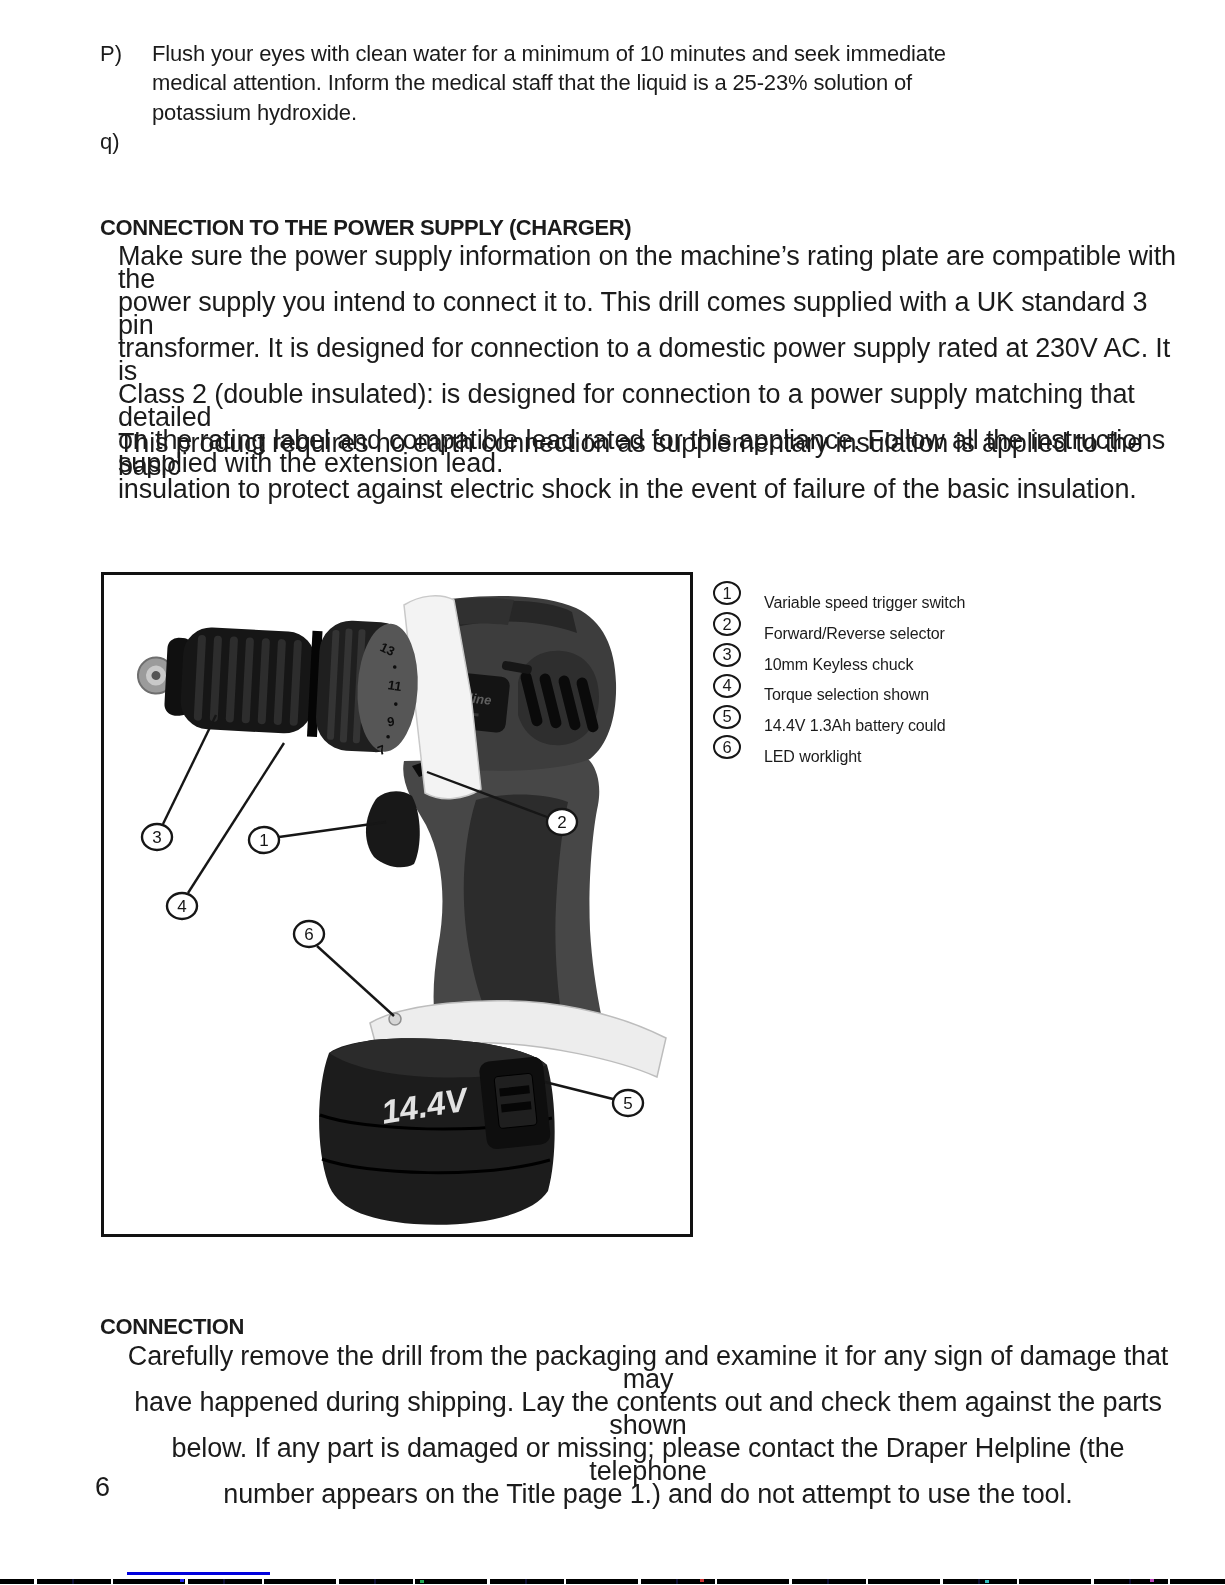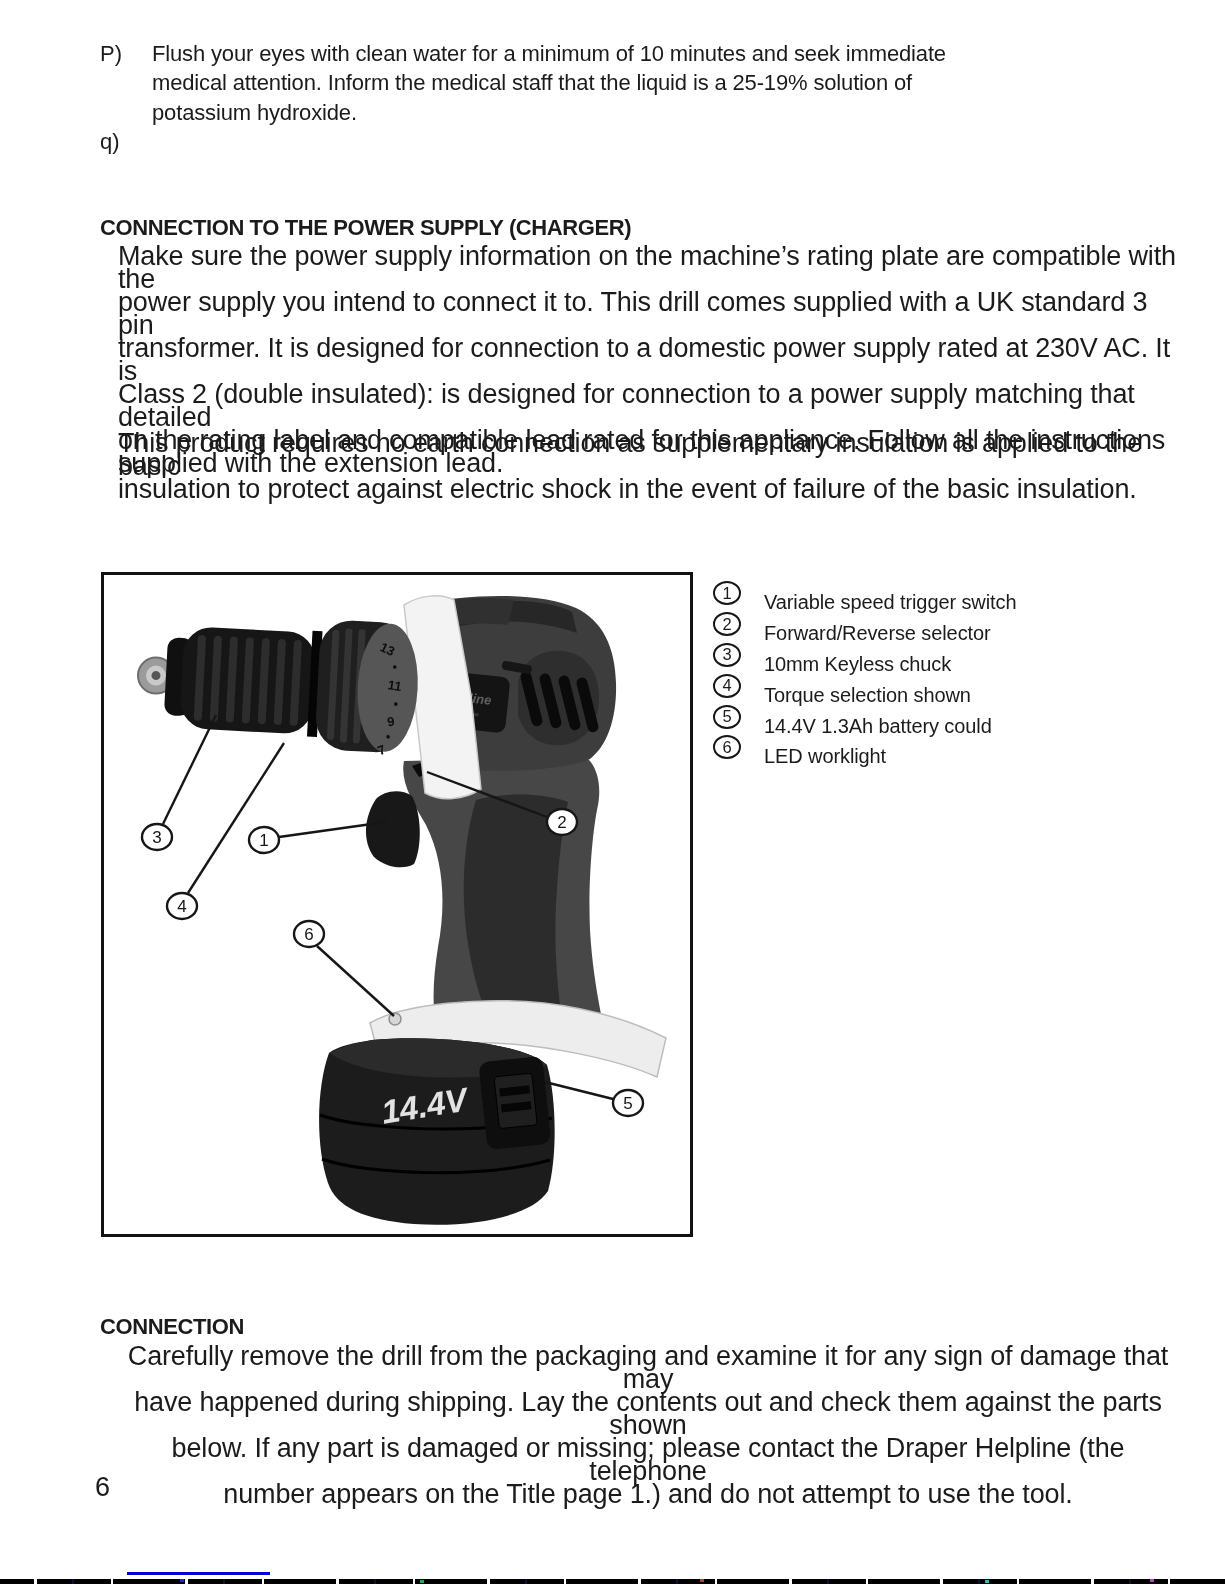--- a/index.html
+++ b/index.html
@@ -10,38 +10,38 @@
   .intro-text{font-size:22px;line-height:29.4px;letter-spacing:-0.15px;white-space:pre-line;}
   .intro-row{display:flex;}
   .intro-label{width:52px;flex:0 0 52px;font-size:22px;line-height:29.4px;}
   .h1{font-weight:bold;font-size:22px;letter-spacing:-0.4px;line-height:26px;}
   .figure-frame{border:3px solid #111;background:#fff;}
   .parts-list{display:flex;flex-direction:column;}
   .parts-row{display:flex;align-items:center;height:30.8px;}
   .part-badge{display:inline-flex;align-items:center;justify-content:center;
       width:28px;height:24px;border:2.2px solid #161616;border-radius:50%;
       font-size:16.5px;flex:0 0 28px;box-sizing:border-box;}
-  .part-label{margin-left:23px;font-size:20px;letter-spacing:-0.1px;margin-top:19px;}
+  .part-label{margin-left:23px;font-size:16px;letter-spacing:-0.1px;margin-top:19px;}
   .page-num{font-size:27px;}
   .blue-line{background:#0000dd;}
   .edge-noise{background:repeating-linear-gradient(90deg,
       #000 0px 34px,#ffffff 34px 37px,#000 37px 72px,#101035 72px 74px,
       #000 74px 111px,#fdfdfd 111px 113px,#000 113px 151px);}
   .speck{position:absolute;width:4px;height:3px;}
 </style>
 </head>
 <body>
 
 <div class="page">
 
   <div class="abs" style="left:100px;top:39px;width:1030px;">
     <div class="intro-row">
       <div class="intro-label">P)</div>
       <div class="intro-text">Flush your eyes with clean water for a minimum of 10 minutes and seek immediate
-medical attention. Inform the medical staff that the liquid is a 25-19% solution of
+medical attention. Inform the medical staff that the liquid is a 25-23% solution of
 potassium hydroxide.</div>
     </div>
     <div class="intro-row">
       <div class="intro-label">q)</div>
     </div>
   </div>
 
   <div class="abs h1" style="left:100px;top:215px;width:1030px;">CONNECTION TO THE POWER SUPPLY (CHARGER)</div>
   <div class="abs body-text" style="left:100px;top:245px;width:1060px;">Make sure the power supply information on the machine’s rating plate are compatible with the
 power supply you intend to connect it to. This drill comes supplied with a UK standard 3 pin

